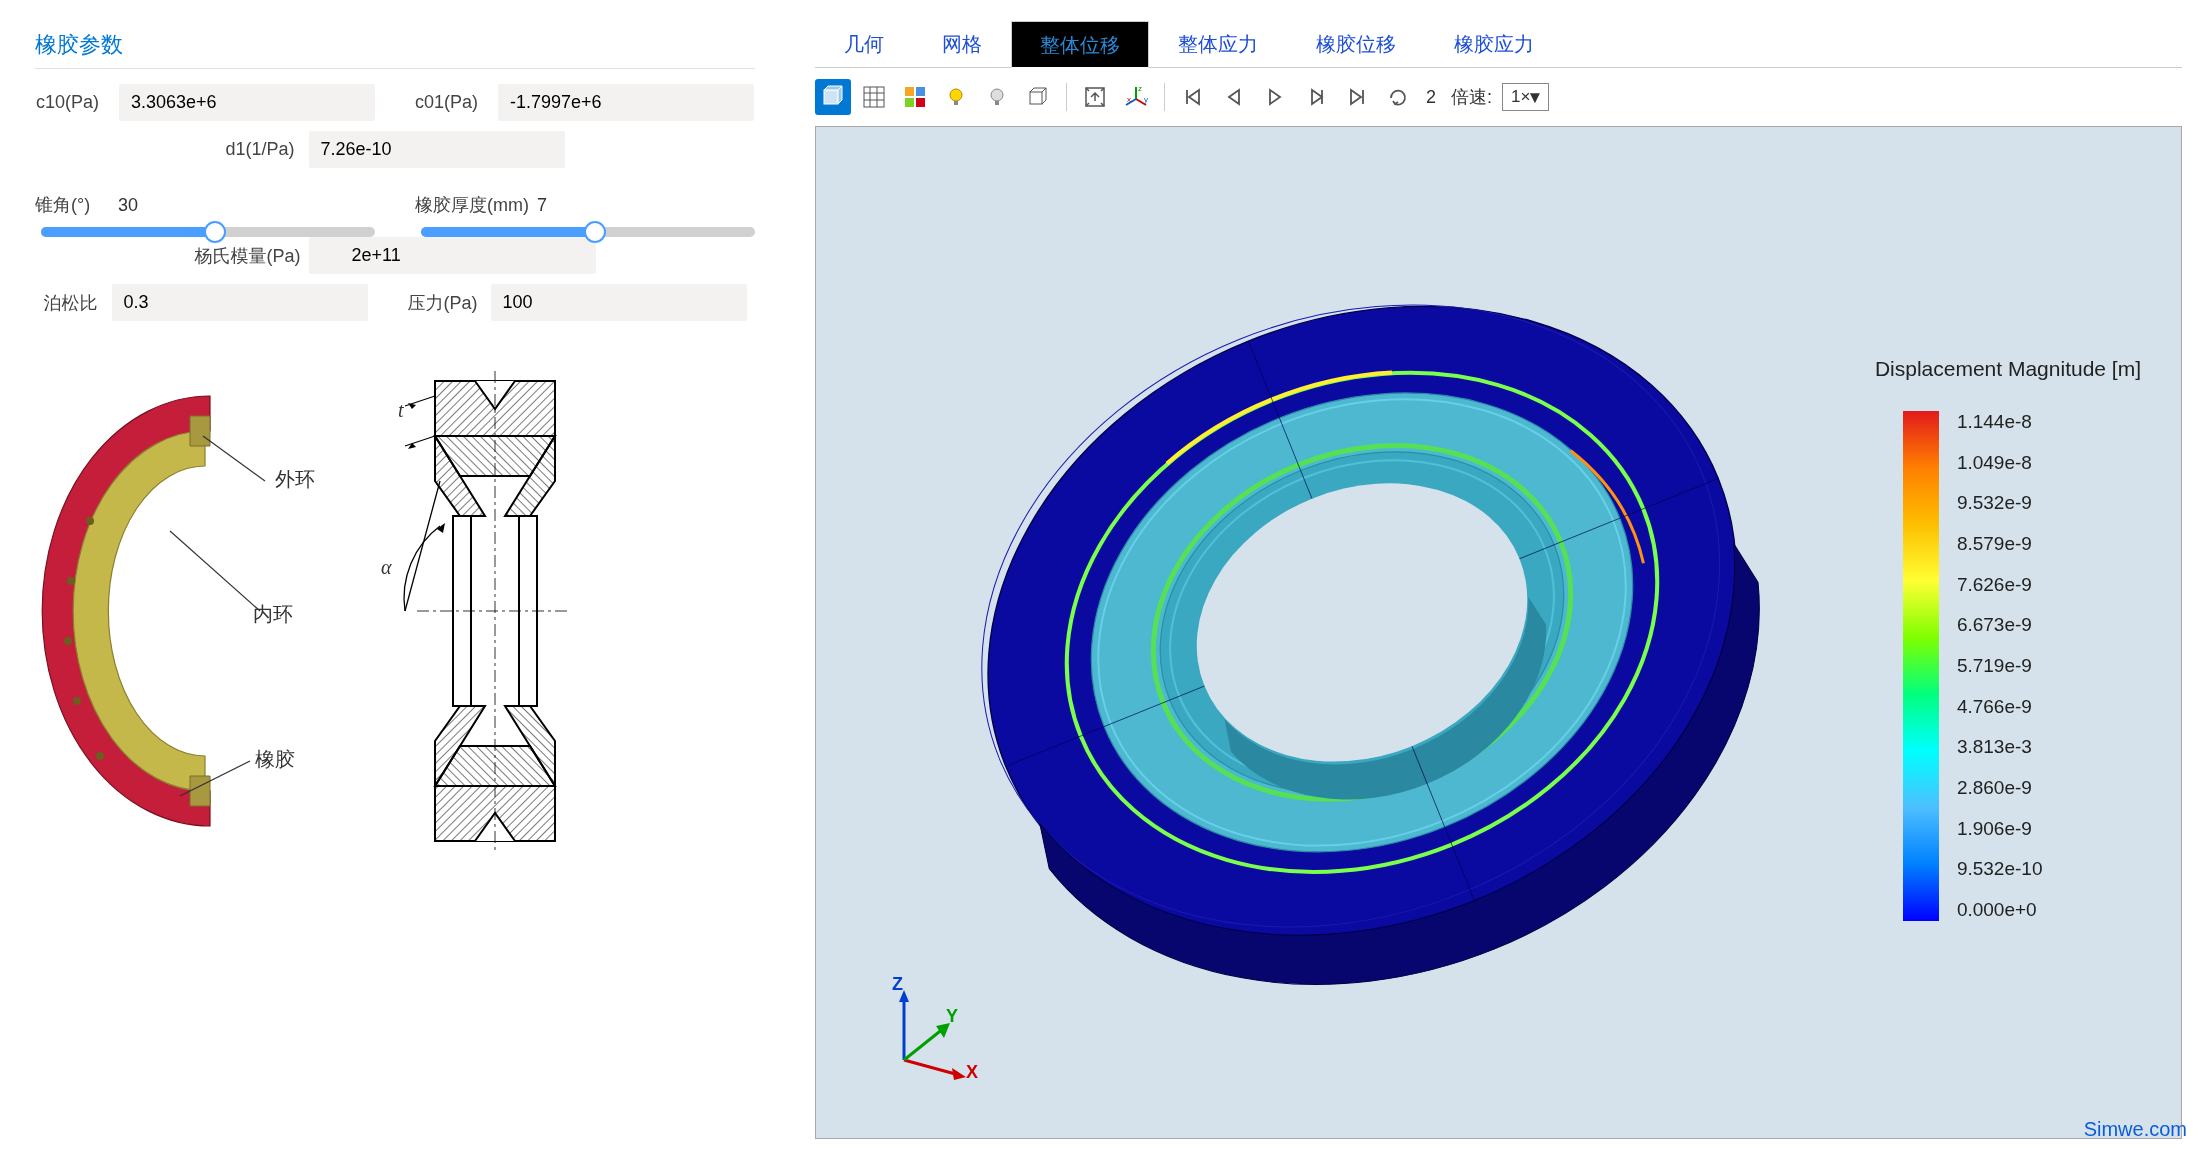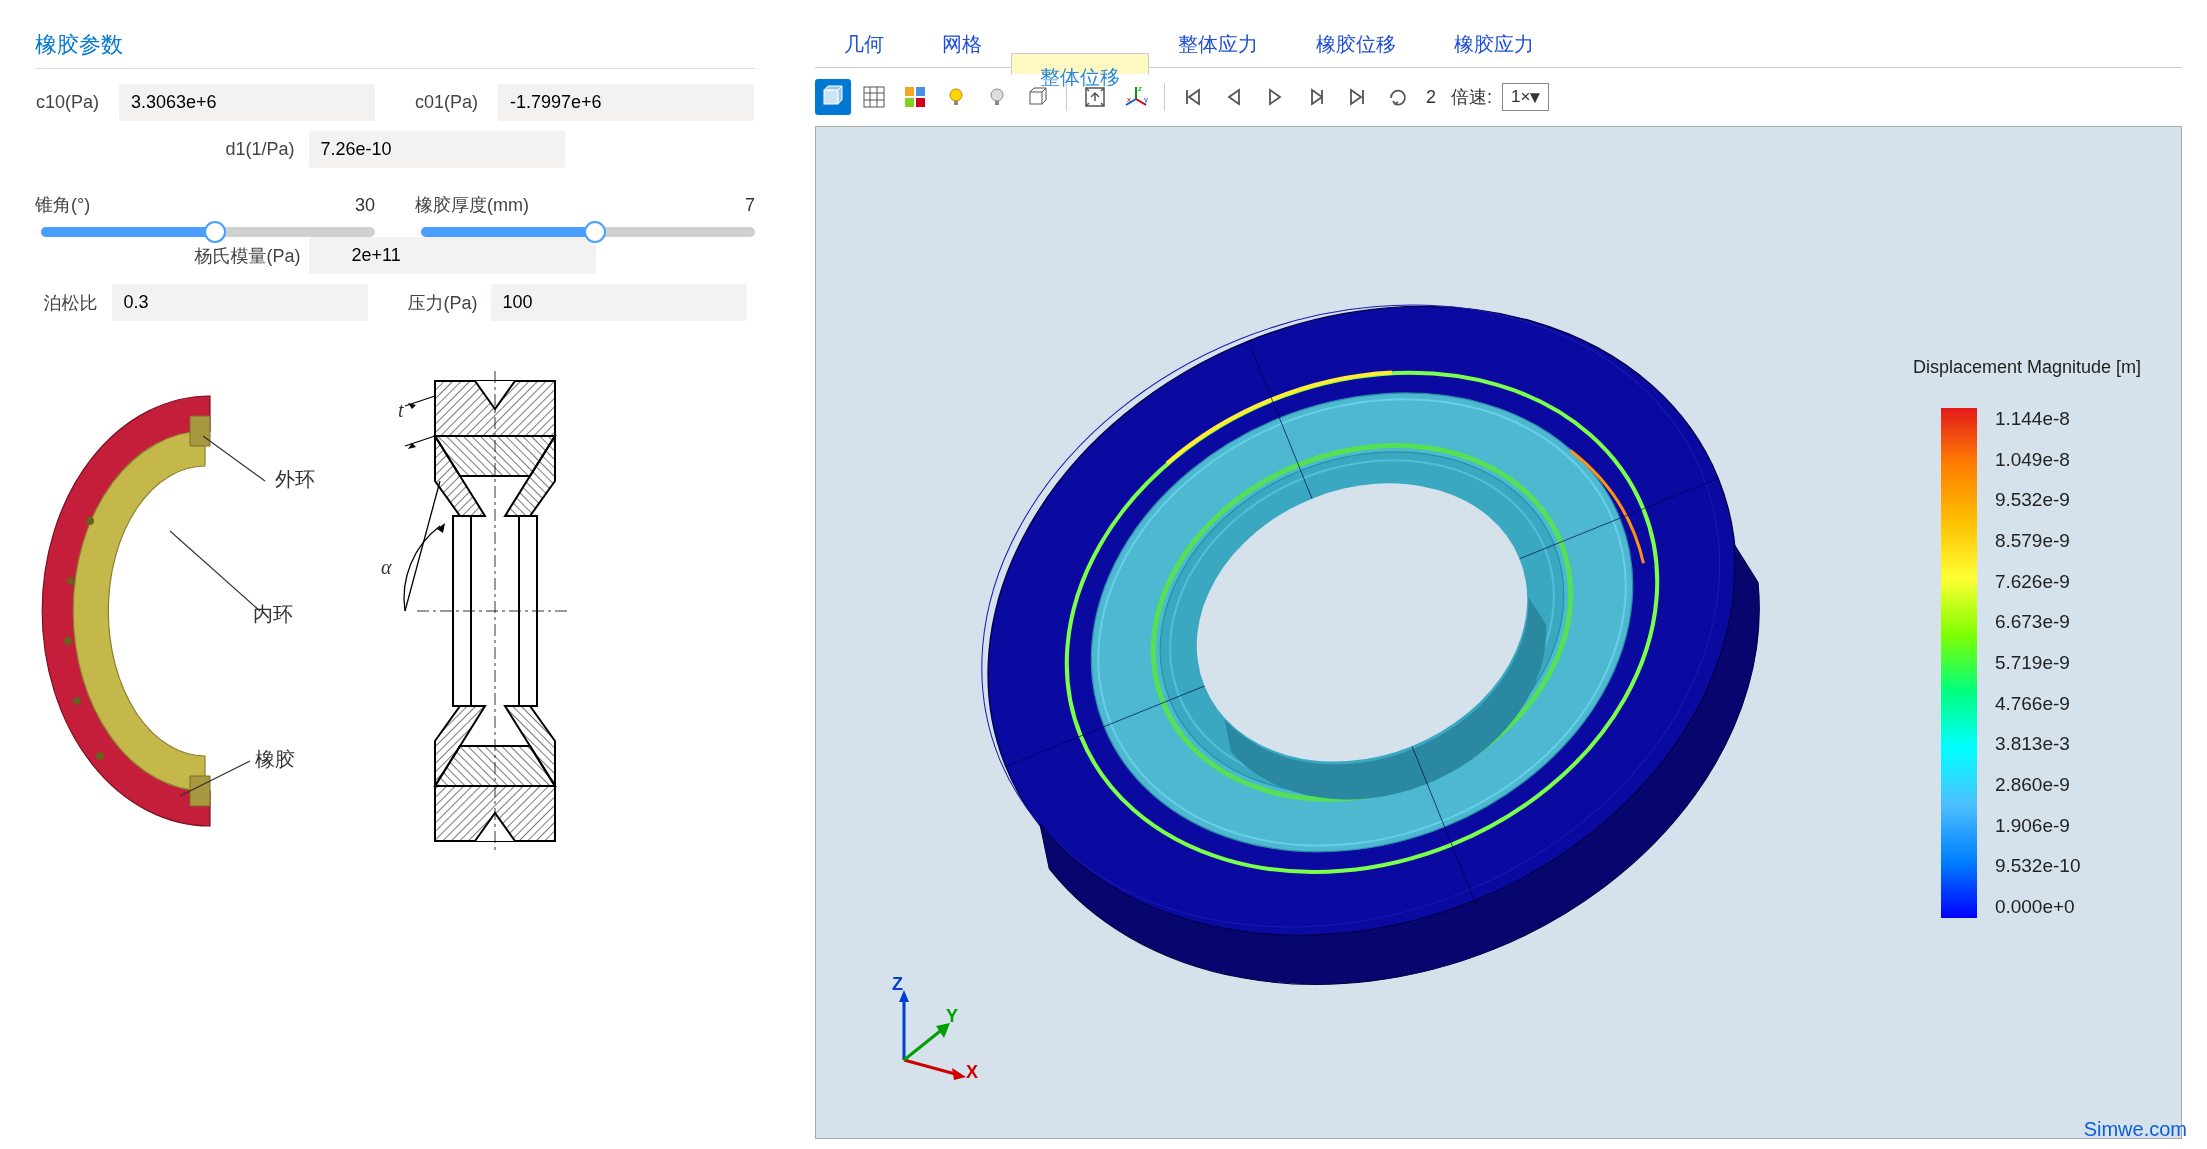--- a/index.html
+++ b/index.html
@@ -12,39 +12,39 @@
 .param-row { display: flex; align-items: center; gap: 8px; }
 .param-label { font-size: 18px; color: #444; min-width: 75px; }
 .param-label-long { font-size: 18px; color: #444; }
 .param-input { background: #f3f2f1; border: none; border-radius: 2px; padding: 8px 12px; font-size: 18px; min-width: 225px; }
 .param-input-short { min-width: 205px; }
 .slider-wrap { flex: 1; position: relative; height: 10px; background: #d0d0d0; border-radius: 5px; margin-left: 6px; }
 .slider-fill { position: absolute; left: 0; top: 0; height: 100%; background: #4a9eff; border-radius: 5px; }
 .slider-thumb { position: absolute; top: 50%; transform: translate(-50%,-50%); width: 22px; height: 22px; background: #fff; border: 2px solid #4a9eff; border-radius: 50%; }
 .slider-group { display: flex; gap: 40px; }
 .slider-block { flex: 1; }
-.slider-header { display: flex; align-items: center; gap: 8px; margin-bottom: 10px; justify-content: space-between; }
+.slider-header { display: flex; align-items: center; gap: 8px; margin-bottom: 10px; }
 .slider-val { font-size: 18px; }
 .diagram-area { margin-top: 40px; display: flex; align-items: center; gap: 30px; }
 .ring3d { width: 280px; height: 500px; position: relative; }
 .ring-svg { width: 100%; height: 100%; }
 .cross-section { width: 260px; height: 500px; position: relative; }
 .label-callout { position: absolute; font-size: 20px; color: #333; font-family: "SimSun", serif; }
 .tabs { display: flex; border-bottom: 1px solid #ccc; height: 48px; }
 .tab { padding: 10px 28px; font-size: 20px; color: #1d4ed8; cursor: pointer; border: 1px solid transparent; border-bottom: none; }
-.tab.active { border-color: #ccc; border-bottom: 1px solid #fff; background: #fef9c3; color: #2b88d8; position: relative; top: 1px; margin-top: 32px; }
+.tab.active { border-color: #ccc; border-bottom: 1px solid #fff; background: #000000; color: #2b88d8; position: relative; top: 1px; }
 .toolbar { display: flex; align-items: center; gap: 5px; padding: 8px 0; height: 58px; }
 .tool-btn { width: 36px; height: 36px; display: flex; align-items: center; justify-content: center; cursor: pointer; border-radius: 3px; }
 .tool-btn.highlighted { background: #0078d4; }
 .tool-sep { width: 1px; height: 28px; background: #ccc; margin: 0 5px; }
 .speed-label { font-size: 18px; margin: 0 5px; }
 .speed-select { border: 1px solid #888; padding: 3px 18px 3px 8px; font-size: 17px; position: relative; background: #fff; }
 .viewport { flex: 1; background: #d5e2eb; border: 1px solid #aaa; position: relative; overflow: hidden; }
 .legend { position: absolute; right: 40px; top: 230px; }
-.legend-title { font-size: 18px; color: #222; margin-bottom: 30px; }
+.legend-title { font-size: 21px; color: #222; margin-bottom: 30px; }
 .legend-body { display: flex; gap: 18px; padding-left: 28px; }
 .legend-bar { width: 36px; height: 510px; background: linear-gradient(to bottom, #e31a1c, #ff7f00, #fdbf00, #ffff33, #7fff00, #00ff7f, #00ffff, #4dbfff, #0080ff, #0000ff); }
 .legend-ticks { display: flex; flex-direction: column; justify-content: space-between; height: 510px; font-size: 19px; color: #222; }
 .axis-triad { position: absolute; left: 58px; bottom: 45px; }
 .watermark { position: absolute; right: 20px; bottom: 8px; color: #0b5ed7; font-size: 20px; }
 </style>
 </head>
 <body>
 
 <div class="container">

